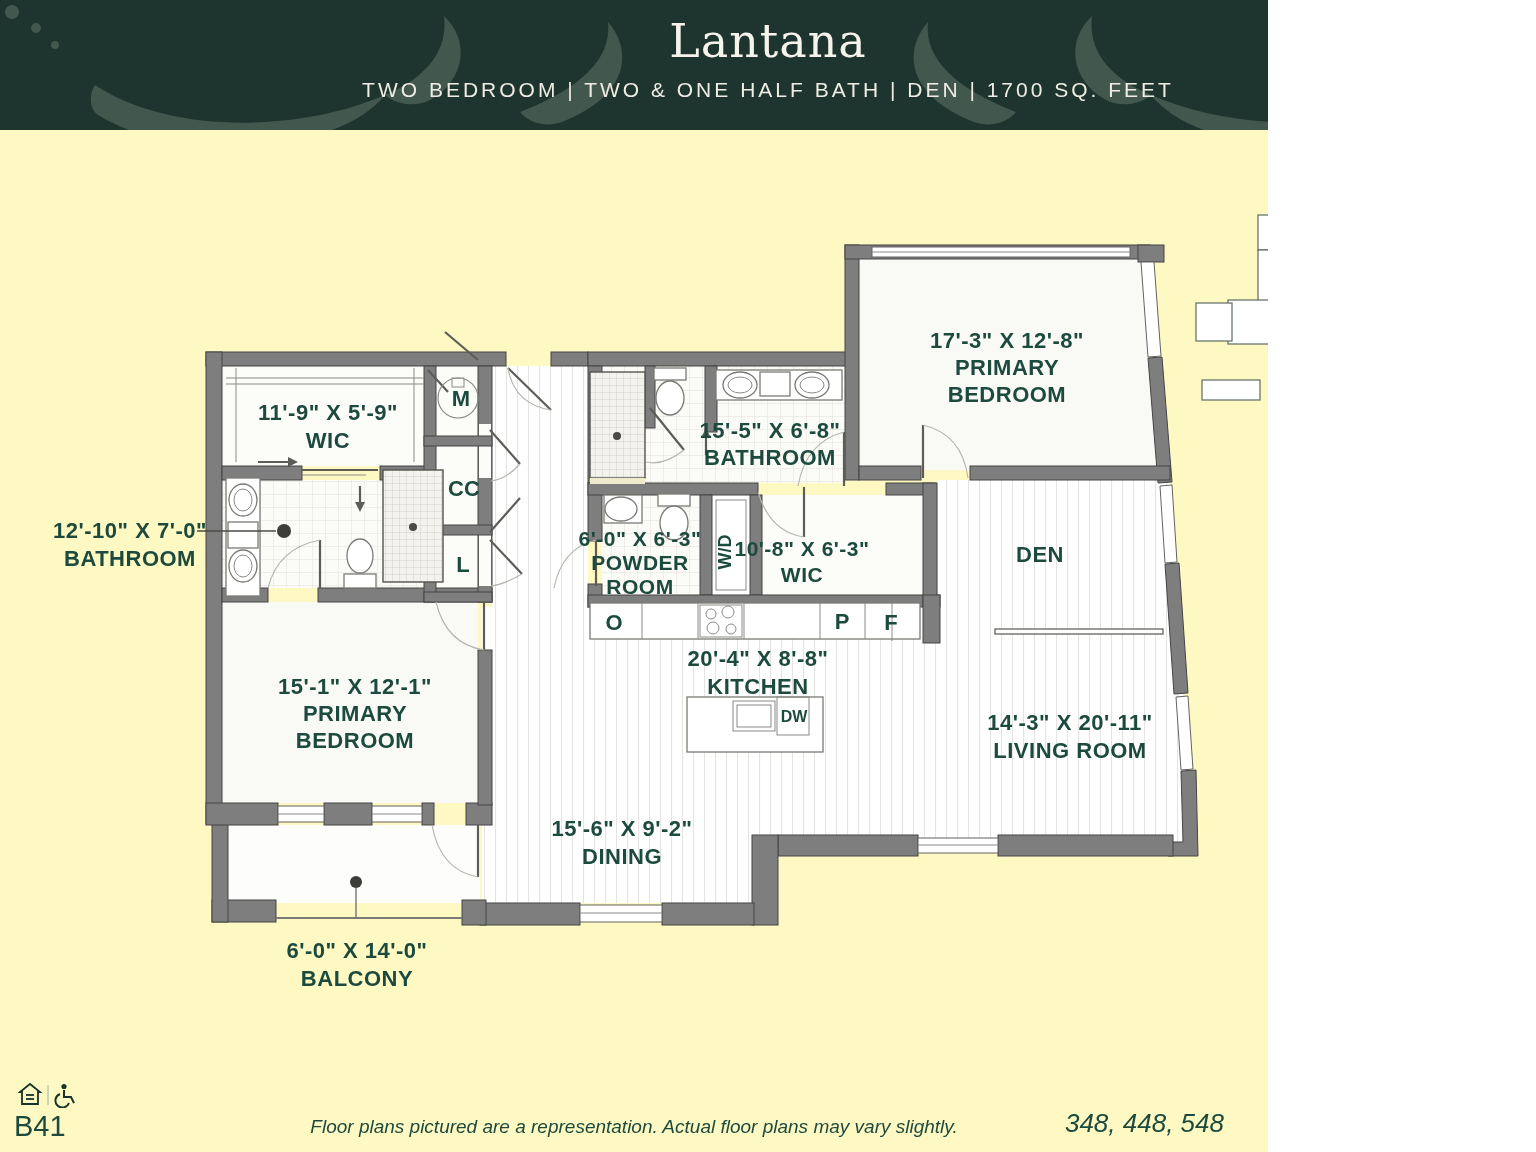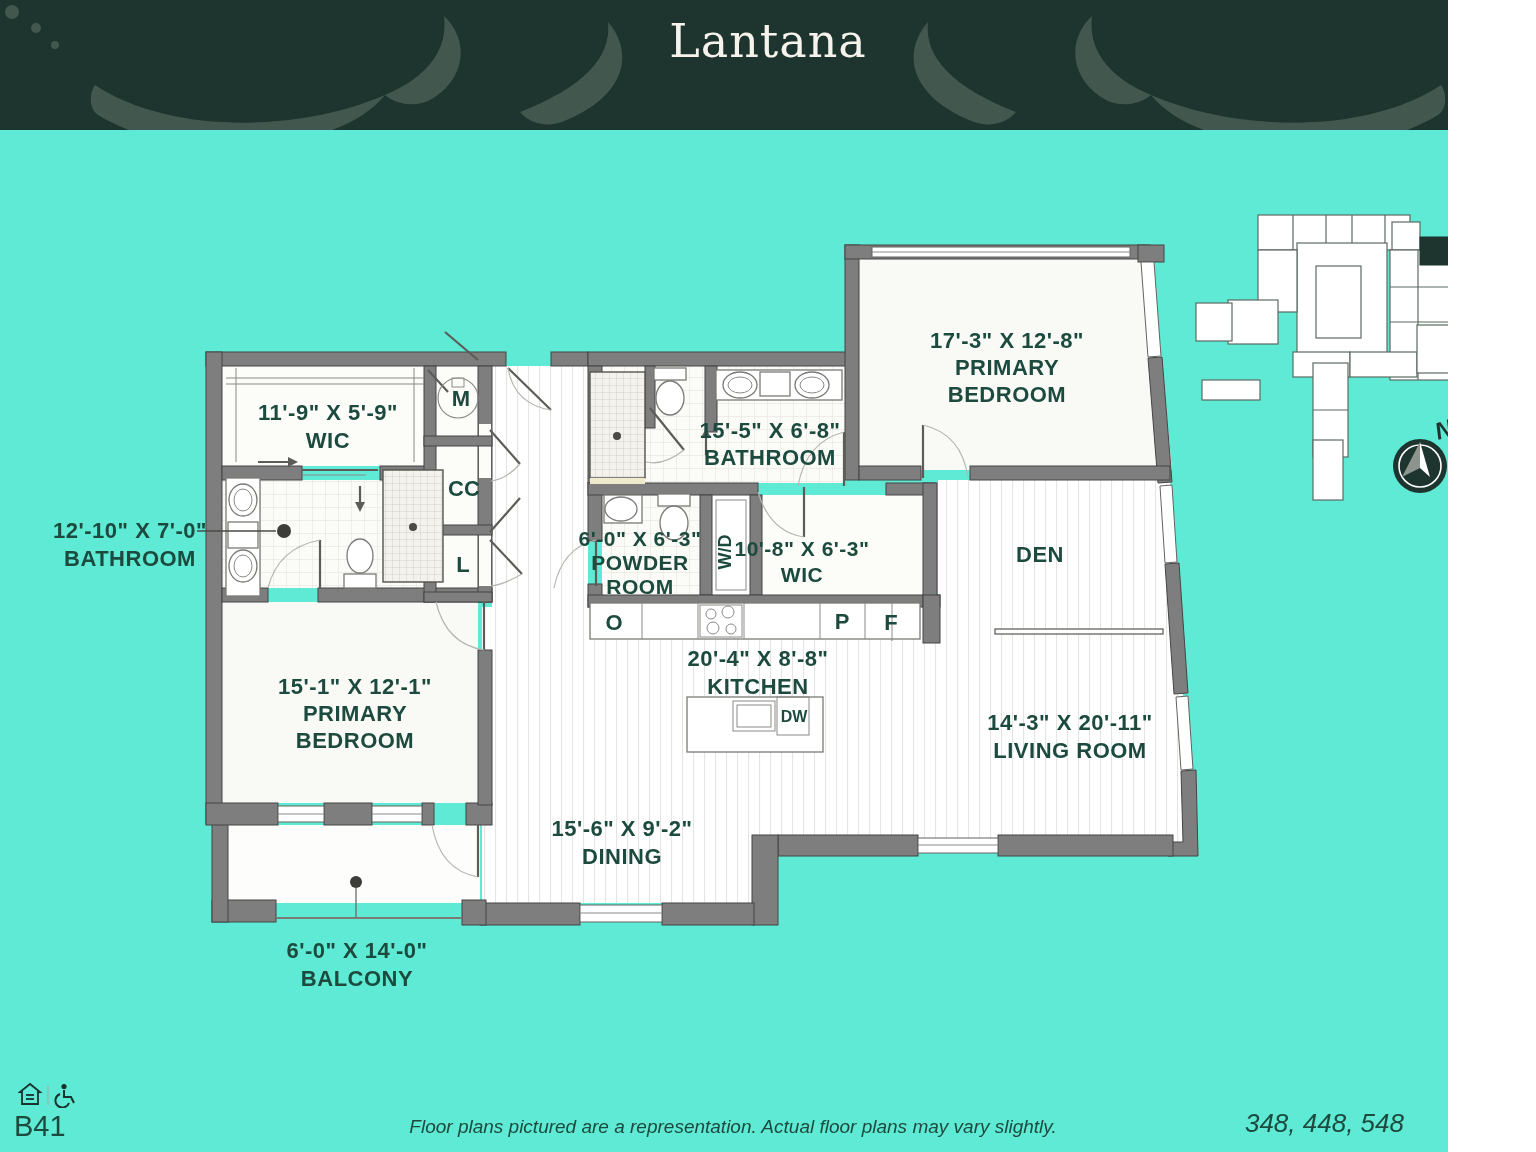--- a/index.html
+++ b/index.html
@@ -1,28 +1,28 @@
 <!DOCTYPE html>
 <html><head>
 <meta charset="utf-8">
 <style>
   html,body{margin:0;padding:0;background:#ffffff;}
-  #stage{position:relative;width:1448px;height:1152px;overflow:hidden;background:#5eead4;
+  #stage{position:relative;width:1268px;height:1152px;overflow:hidden;background:#fef9c3;
          font-family:"Liberation Sans",sans-serif;}
   
   #header{position:absolute;left:0;top:0;width:1536px;height:130px;background:#1d352e;}
   #header .title{position:absolute;left:0;top:14px;width:100%;text-align:center;
     font-family:"DejaVu Serif","Liberation Serif",serif;font-size:46px;color:#f6f3ec;letter-spacing:1px;}
   #header .subtitle{position:absolute;left:0;top:78px;width:100%;text-align:center;
     font-size:21px;color:#efece4;letter-spacing:3px;font-weight:500;}
   
   #footer-left{position:absolute;left:18px;top:1082px;color:#1c4a3e;}
   #plan-code{position:absolute;left:14px;top:1110px;font-size:29px;color:#1c4a3e;}
   #disclaimer{position:absolute;left:0;top:1116px;width:100%;text-align:center;
-    font-size:19px;font-style:italic;color:#1c4a3e;padding-left:9px;}
+    font-size:19px;font-style:italic;color:#1c4a3e;}
   #unit-numbers{position:absolute;right:44px;top:1108px;font-size:26px;color:#1c4a3e;font-style:italic;}
   svg text{font-family:"Liberation Sans",sans-serif;}
   .roomlbl{fill:#1c4a3e;font-weight:bold;font-size:22px;letter-spacing:0.5px;}
   .roomlbl-sm{fill:#1c4a3e;font-weight:bold;font-size:21px;letter-spacing:0.5px;}
   .marker{fill:#1c4a3e;font-weight:bold;font-size:22px;}
   .marker-sm{fill:#1c4a3e;font-weight:bold;font-size:16px;}
   .wall{fill:#7e7e7e;stroke:#454545;stroke-width:1;}
   .win{fill:#ffffff;stroke:#63635f;stroke-width:1;}
   .leaf{stroke:#5c5c58;stroke-width:2.2;fill:none;}
   .arc{stroke:#b6b6b1;stroke-width:1.2;fill:none;}
@@ -49,20 +49,21 @@
       <path d="M95,85 C170,135 300,132 385,95 C340,152 185,168 98,115 C90,110 88,95 95,85 Z"></path>
       <path d="M385,95 C430,76 448,48 444,16 C470,40 466,80 430,100 C415,108 395,104 385,95 Z"></path>
       <path d="M520,112 C582,88 612,58 608,22 C634,52 628,96 562,122 C545,128 528,122 520,112 Z"></path>
       <path d="M237,212 C262,262 258,312 236,345 C224,300 220,248 237,212 Z"></path>
       <circle cx="12" cy="12" r="7"></circle>
           <circle cx="36" cy="28" r="5"></circle>
           <circle cx="55" cy="45" r="4"></circle>
     </g>
   </svg>
   <div class="title">Lantana</div>
+  <div class="subtitle">TWO BEDROOM | TWO &amp; ONE HALF BATH | DEN | 1700 SQ. FEET</div>
 </div>
 
 <svg width="1536" height="1152" viewBox="0 0 1536 1152" style="position:absolute;left:0;top:0;">
   <defs>
     <pattern id="plank" width="11" height="11" patternUnits="userSpaceOnUse">
       <rect width="11" height="11" fill="#ffffff"></rect>
       <line x1="0.5" y1="0" x2="0.5" y2="11" stroke="#e4e4e0" stroke-width="1.1"></line>
     </pattern>
     <pattern id="tile" width="13" height="13" patternUnits="userSpaceOnUse">
       <rect width="13" height="13" fill="#fbfbf7"></rect>

